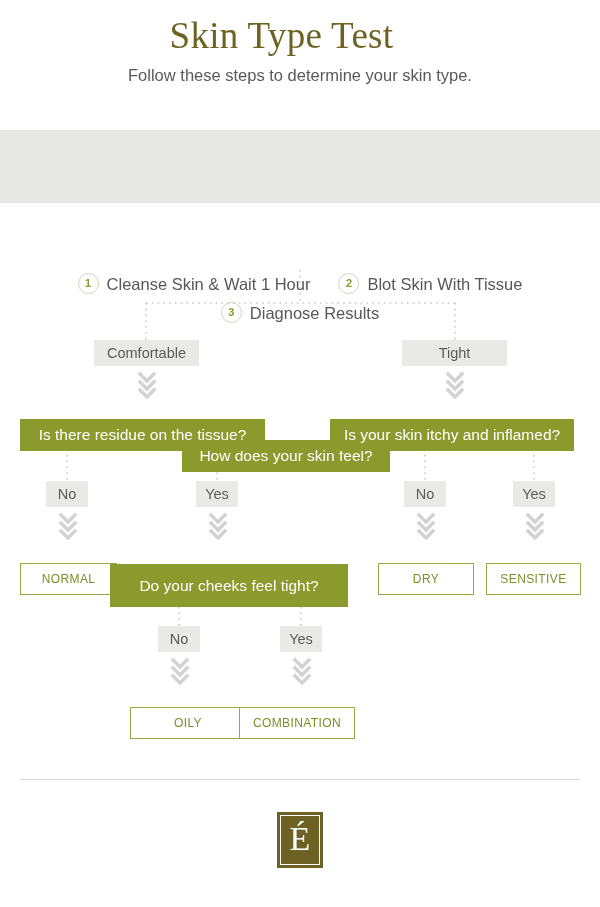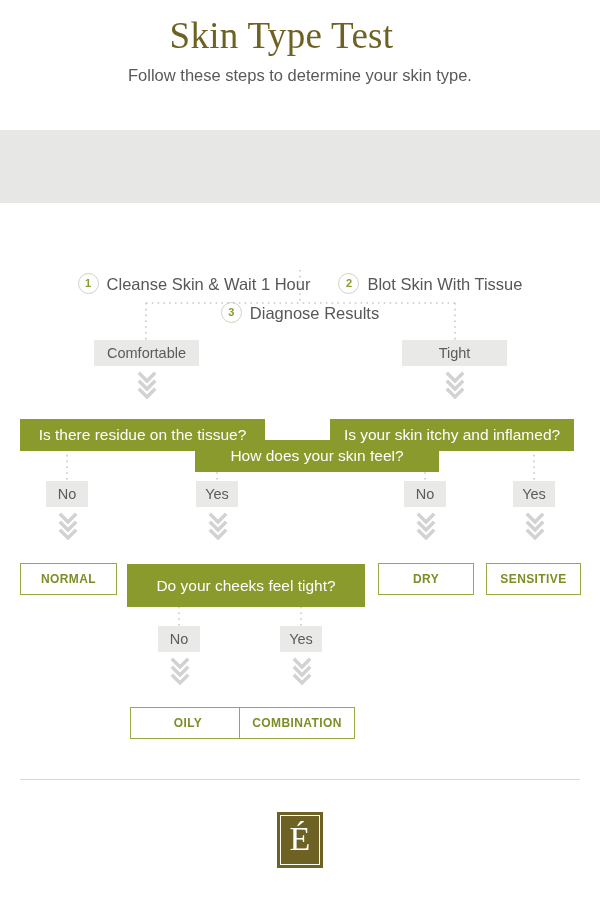--- a/index.html
+++ b/index.html
@@ -120,21 +120,21 @@
     color: #5b5b5b;
     font-size: 14.5px;
     height: 26px;
     padding: 0 11px;
   }
   .r-box {
     background: #ffffff;
     border: 1px solid #9aa840;
     color: #7d8d27;
     font-size: 12px;
-    font-weight: bold;
+    font-weight: normal;
     letter-spacing: 0.4px;
     height: 32px;
     padding: 12px 12px;
   }
 
   
   .chev {
     position: absolute;
     width: 20px;
     height: 28px;
@@ -216,21 +216,21 @@
       <path d="M217 246 L217 278"></path>
 
       <path d="M425 246 L425 278"></path>
       <path d="M534 246 L534 278"></path>
 
       <path d="M179 392 L179 423"></path>
       <path d="M301 392 L301 423"></path>
     </g>
   </svg>
 
-  <div class="node q-box" style="left:195px; top:237px; width:244px;">How does your skin feel?</div>
+  <div class="node q-box" style="left:182px; top:237px; width:208px;">How does your skin feel?</div>
 
   <div class="node a-box" style="left:402px; top:137px; width:105px;">Tight</div>
   <div class="node a-box" style="left:94px; top:137px; width:105px;">Comfortable</div>
 
   <div class="chev" style="left:137px; top:168px;">
     <svg width="20" height="28" viewBox="0 0 20 28" xmlns="http://www.w3.org/2000/svg">
       <g fill="none" stroke="#d2d2d2" stroke-width="3.4" stroke-linecap="square">
         <polyline points="3,3 10,10 17,3"></polyline>
         <polyline points="3,11 10,18 17,11"></polyline>
         <polyline points="3,19 10,26 17,19"></polyline>
@@ -286,21 +286,21 @@
     <svg width="20" height="28" viewBox="0 0 20 28" xmlns="http://www.w3.org/2000/svg">
       <g fill="none" stroke="#d2d2d2" stroke-width="3.4" stroke-linecap="square">
         <polyline points="3,3 10,10 17,3"></polyline>
           <polyline points="3,11 10,18 17,11"></polyline>
           <polyline points="3,19 10,26 17,19"></polyline>
       </g>
     </svg>
   </div>
 
   <div class="node r-box" style="left:20px; top:360px; width:97px;">NORMAL</div>
-  <div class="node q-box" style="left:127px; top:361px; width:238px; height:43px;">Do your cheeks feel tight?</div>
+  <div class="node q-box" style="left:110px; top:361px; width:238px; height:43px;">Do your cheeks feel tight?</div>
   <div class="node r-box" style="left:378px; top:360px; width:96px;">DRY</div>
   <div class="node r-box" style="left:486px; top:360px; width:95px;">SENSITIVE</div>
 
   <div class="node a-box" style="left:158px; top:423px; width:42px;">No</div>
   <div class="node a-box" style="left:280px; top:423px; width:42px;">Yes</div>
 
   <div class="chev" style="left:170px; top:454px;">
     <svg width="20" height="28" viewBox="0 0 20 28" xmlns="http://www.w3.org/2000/svg">
       <g fill="none" stroke="#d2d2d2" stroke-width="3.4" stroke-linecap="square">
         <polyline points="3,3 10,10 17,3"></polyline>

